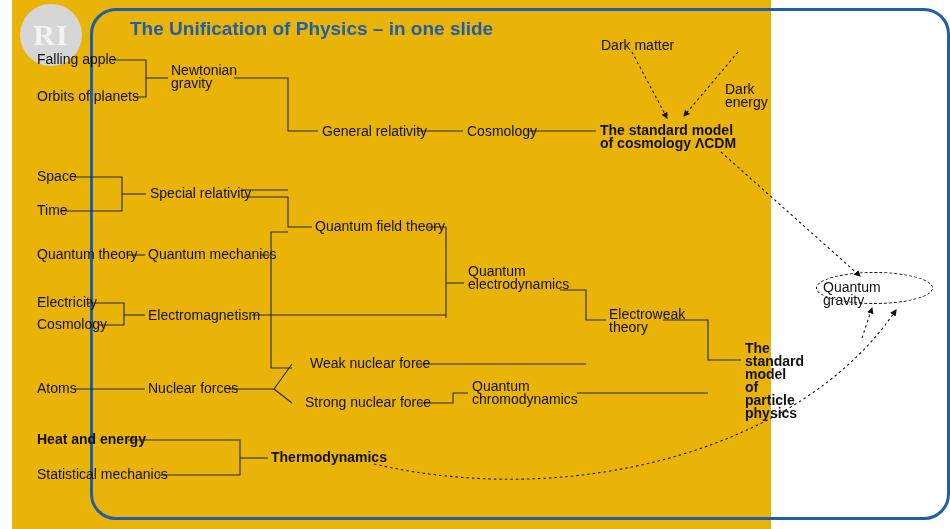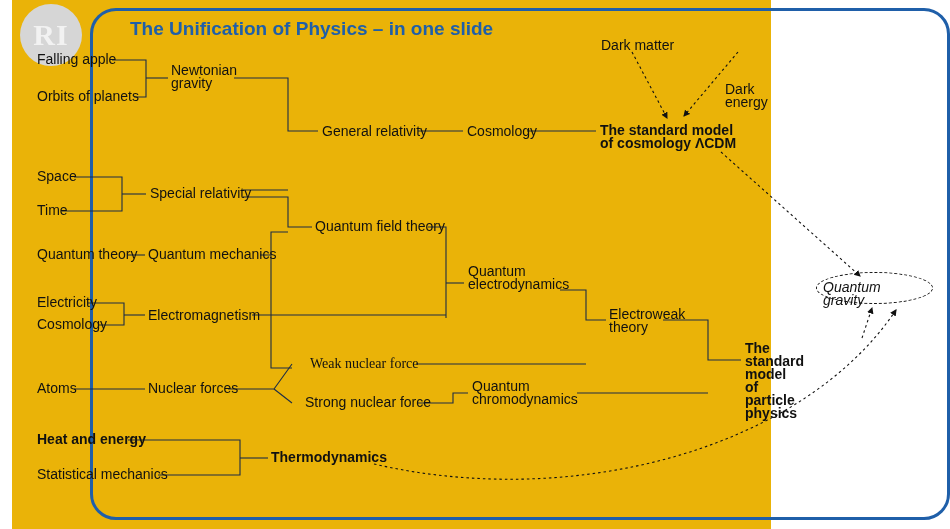--- a/index.html
+++ b/index.html
@@ -180,26 +180,26 @@
   <div class="node" style="left:25px; top:248px;">Quantum theory</div>
   <div class="node" style="left:136px; top:248px;">Quantum mechanics</div>
   <div class="node" style="left:303px; top:220px;">Quantum field theory</div>
   <div class="node" style="left:456px; top:265px;">Quantum
 electrodynamics</div>
   <div class="node" style="left:25px; top:296px;">Electricity</div>
   <div class="node" style="left:25px; top:318px;">Cosmology</div>
   <div class="node" style="left:136px; top:309px;">Electromagnetism</div>
   <div class="node" style="left:597px; top:308px;">Electroweak
 theory</div>
-  <div class="node" style="left:298px; top:357px;font-family:Liberation Serif, serif;">Weak nuclear force</div>
+  <div class="node" style="left:298px; top:357px;">Weak nuclear force</div>
   <div class="node" style="left:293px; top:396px;">Strong nuclear force</div>
   <div class="node" style="left:25px; top:382px;">Atoms</div>
   <div class="node" style="left:136px; top:382px;">Nuclear forces</div>
   <div class="node" style="left:460px; top:380px;">Quantum
 chromodynamics</div>
   <div class="node bold" style="left:733px; top:342px;">The standard model
 of particle physics</div>
-  <div class="node" style="left:811px; top:281px;font-style:italic;">Quantum gravity</div>
+  <div class="node" style="left:811px; top:281px;">Quantum gravity</div>
   <div class="node" style="left:25px; top:433px;font-weight:bold;">Heat and energy</div>
   <div class="node" style="left:25px; top:468px;">Statistical mechanics</div>
   <div class="node bold" style="left:259px; top:451px;">Thermodynamics</div>
 
 </div>
 
 </body></html>

